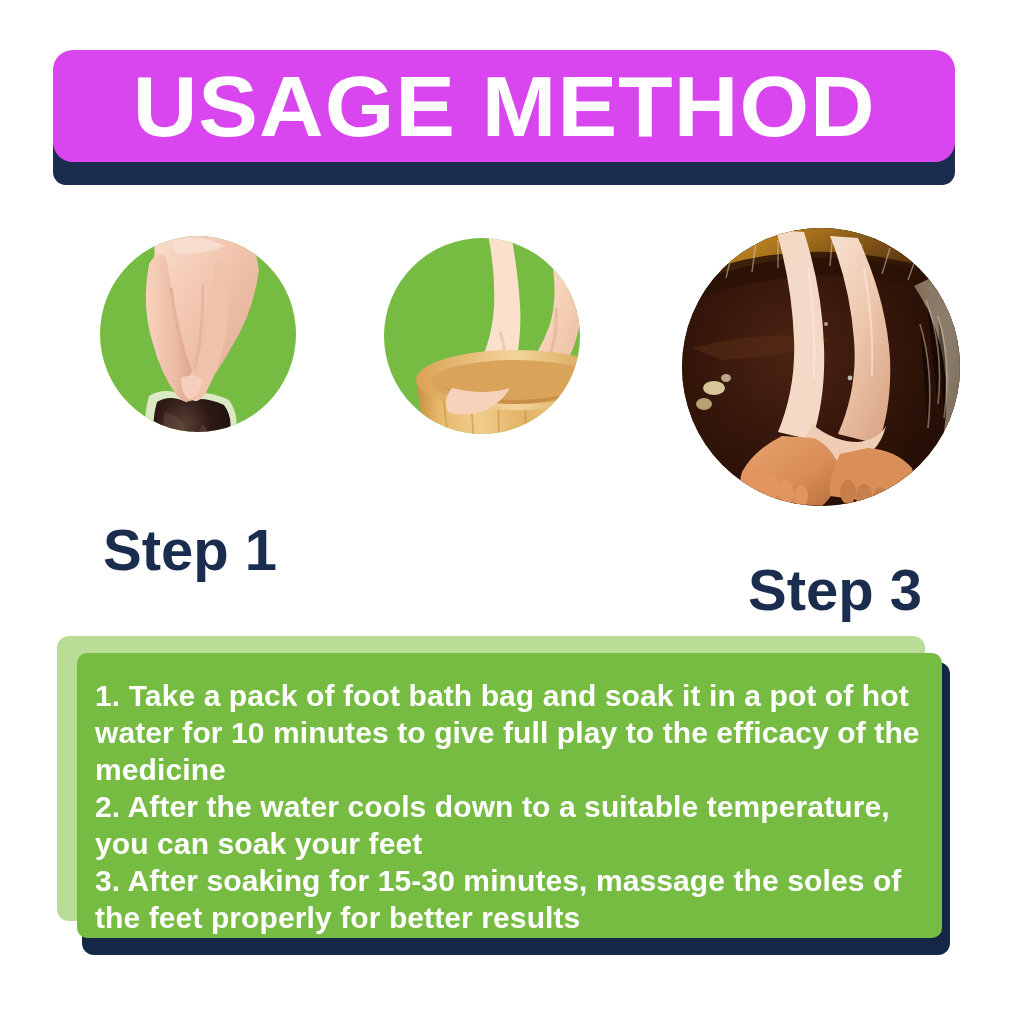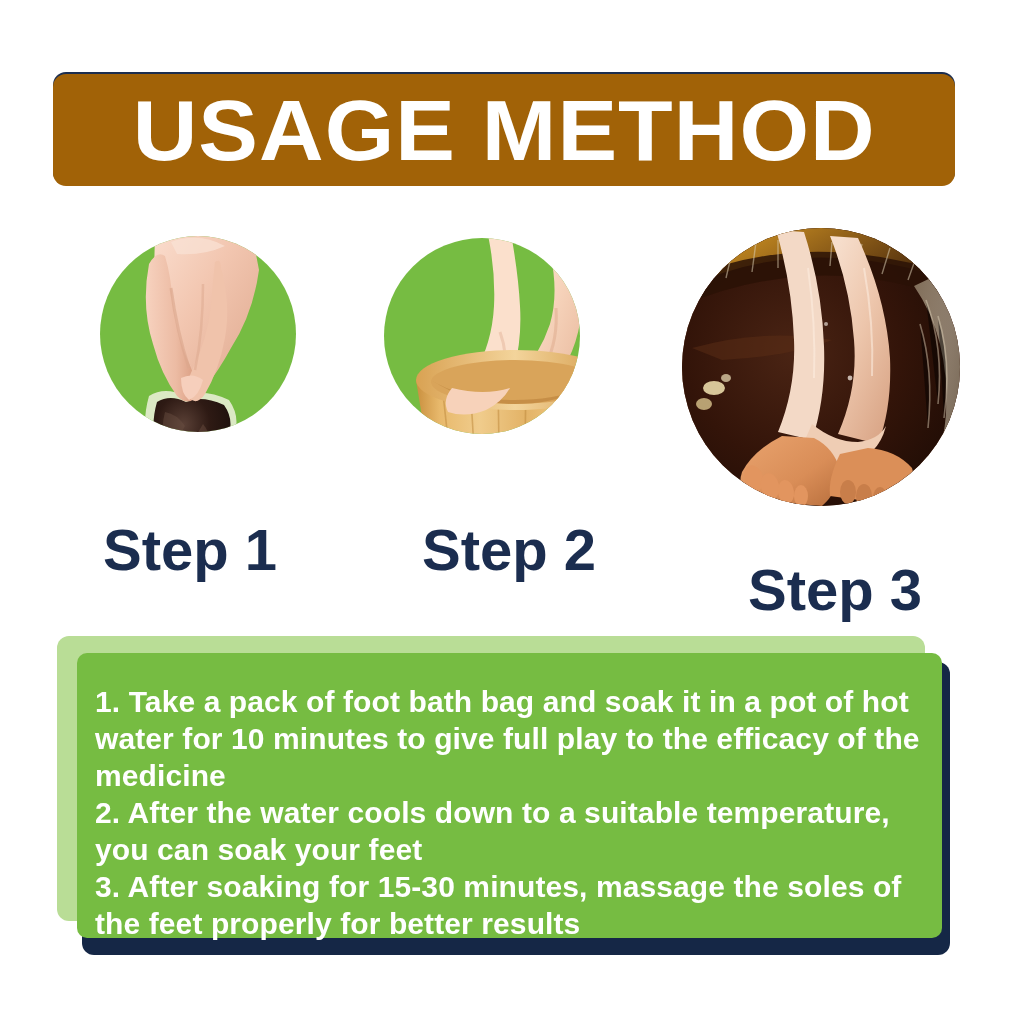--- a/index.html
+++ b/index.html
@@ -31,26 +31,25 @@
     height: 113px;
     background: #1b2d4f;
     border-radius: 13px;
   }
   #header-green-bar {
     position: absolute;
     left: 0;
     top: 0;
     width: 902px;
     height: 112px;
-    background: #a16207;
-    border-radius: 13px;
+    background: #d946ef;
+    border-radius: 20px;
     display: flex;
     align-items: center;
     justify-content: center;
-    margin-top: 24px;
   }
   #header-title {
     color: #ffffff;
     font-family: "Liberation Sans Narrow", "Liberation Sans", sans-serif;
     font-weight: bold;
     font-size: 86px;
     letter-spacing: 1px;
     line-height: 1;
     transform: scaleX(1.04);
     white-space: nowrap;
@@ -180,21 +179,21 @@
   }
   #instructions-green-panel {
     position: absolute;
     left: 20px;
     top: 17px;
     width: 865px;
     height: 285px;
     background: #76bc42;
     border-radius: 10px;
     box-sizing: border-box;
-    padding: 30px 22px 10px 18px;
+    padding: 24px 22px 10px 18px;
   }
   #instructions-text {
     color: #ffffff;
     font-family: "Liberation Sans Narrow", "Liberation Sans", sans-serif;
     font-weight: bold;
     font-size: 30px;
     line-height: 37px;
     letter-spacing: 0.1px;
     white-space: pre-line;
     user-select: none;
@@ -318,21 +317,20 @@
           <ellipse cx="147" cy="154" rx="84" ry="22" fill="#d9a45a"></ellipse>
 
           <path d="M63 152 Q100 176 147 176 Q194 176 231 152 Q200 172 147 172 Q94 172 63 152 Z" fill="#b9813a" opacity="0.6"></path>
 
           <path d="M84 160 Q74 172 80 184 Q98 190 118 182 Q134 174 142 160 Q116 168 84 160 Z" fill="#f7d2ba"></path>
 
           <path d="M226 160 L212 264 Q222 258 226 244 L240 162 Z" fill="#f7dba4" opacity="0.5"></path>
         </svg>
       </div>
     </div>
-    <div class="step-label">Step 2</div>
   </div>
 
   <div class="step-item" id="step-item-3">
     <div class="step-circle-wrap">
       <div class="step-circle" id="circle-3">
         <svg id="step3-scene" viewBox="0 0 278 278" xmlns="http://www.w3.org/2000/svg">
           <defs>
             <radialGradient id="water3" cx="40%" cy="45%" r="70%">
               <stop offset="0%" stop-color="#4a2414"></stop>
               <stop offset="55%" stop-color="#331409"></stop>

